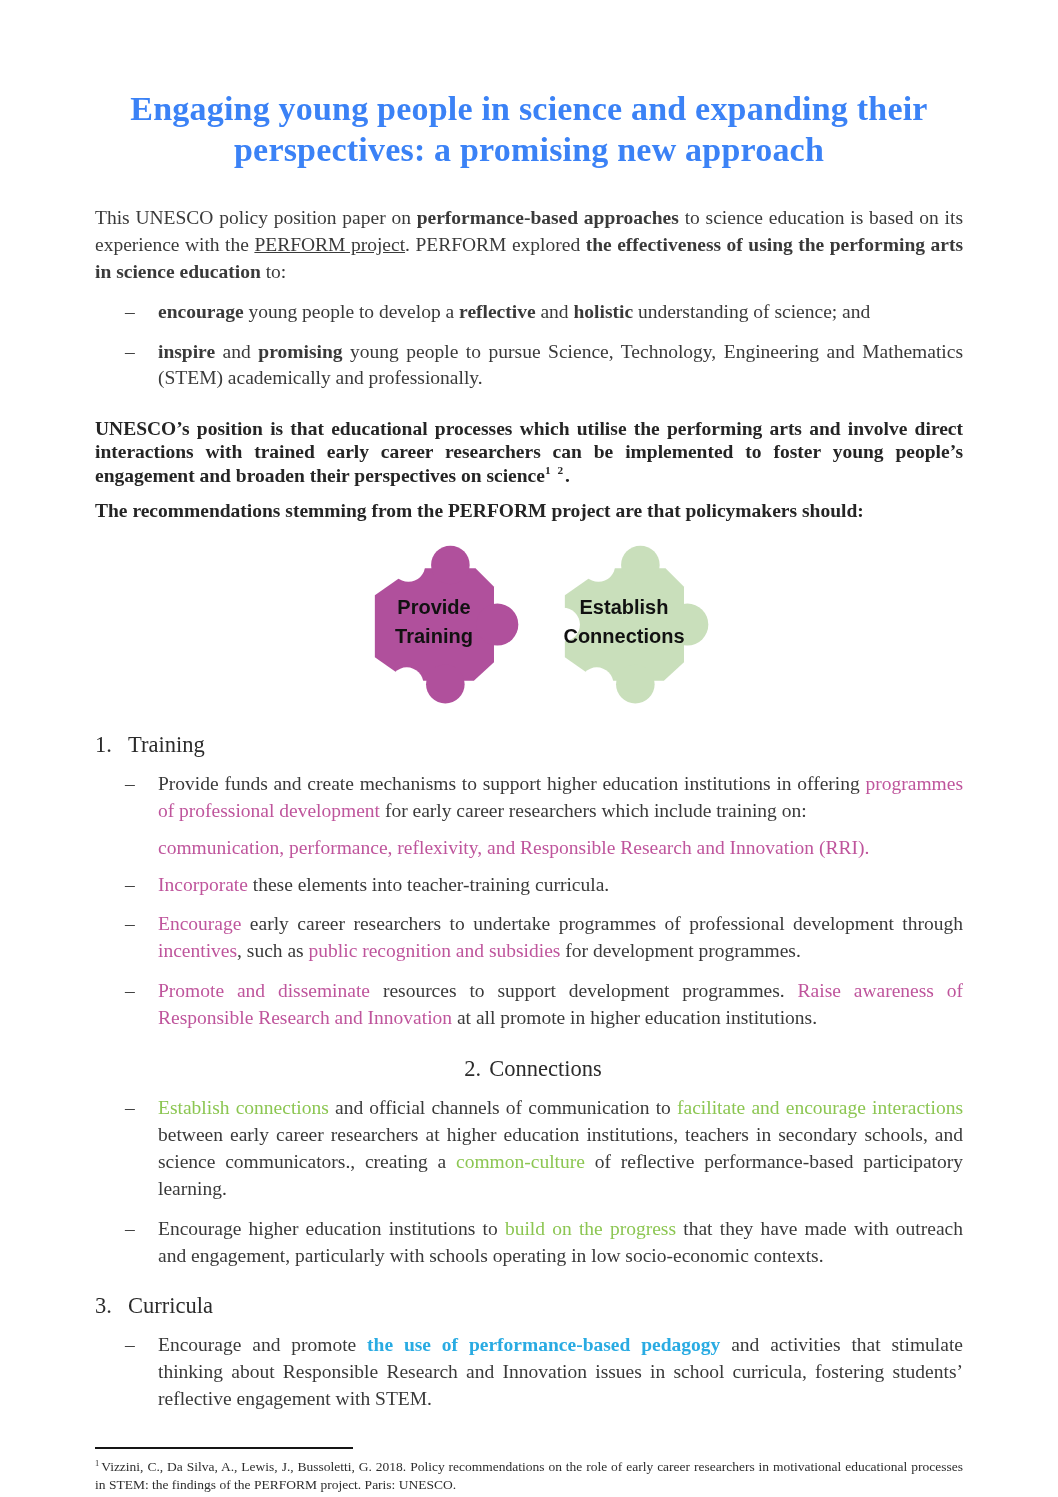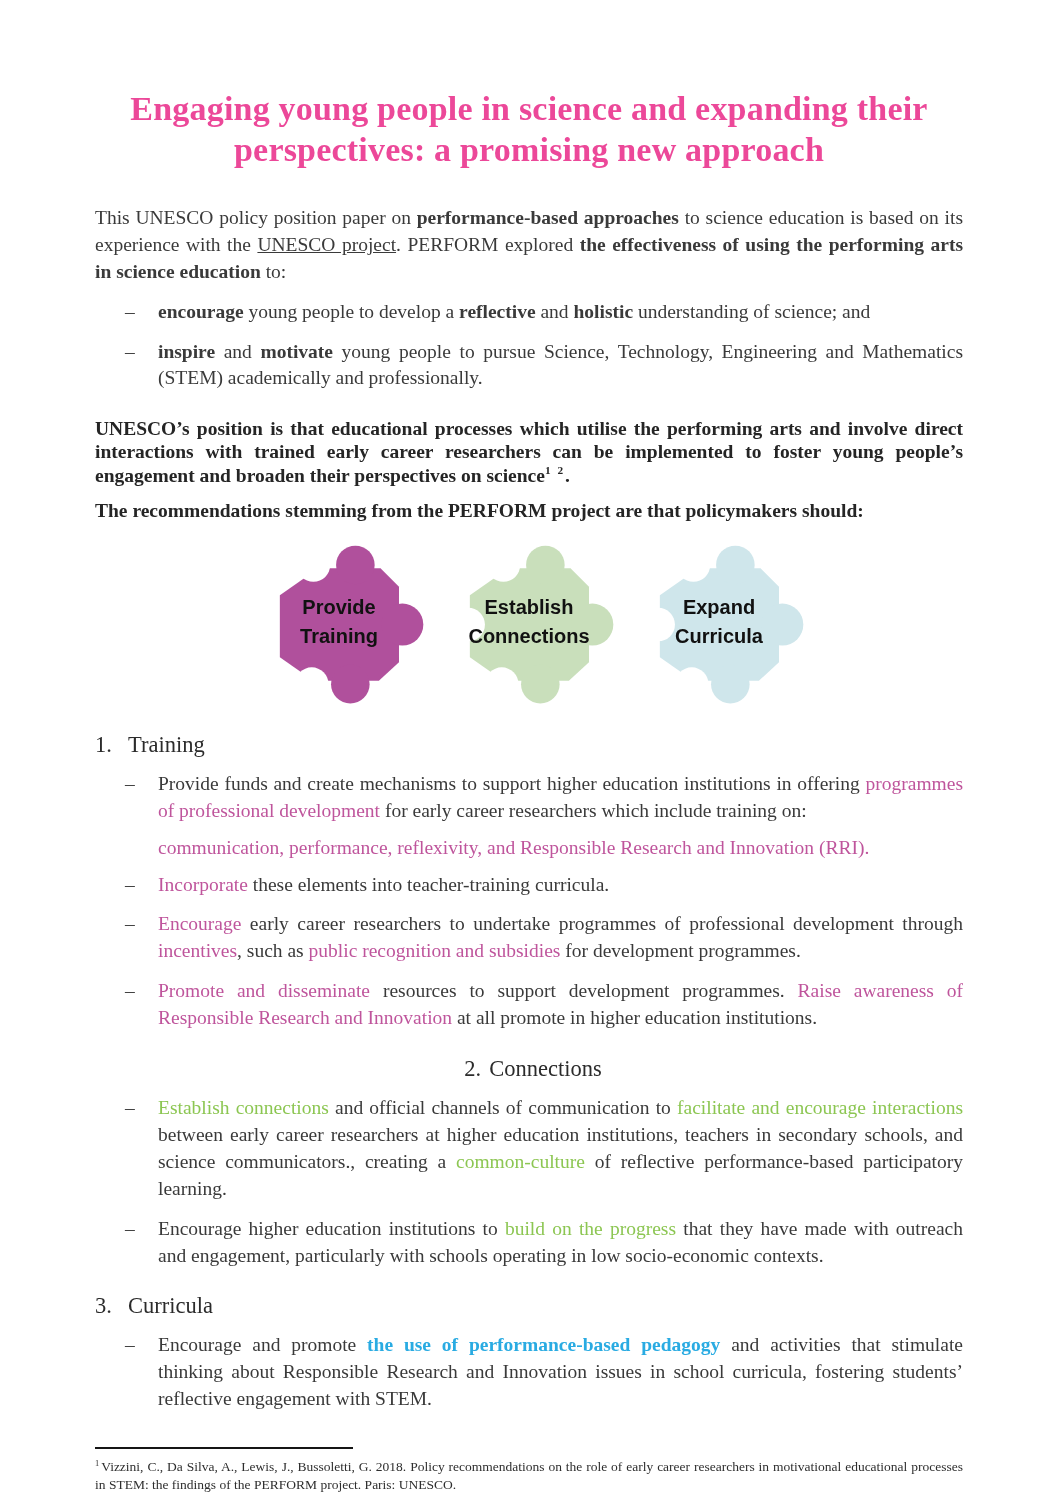--- a/index.html
+++ b/index.html
@@ -8,21 +8,21 @@
     font-family:"Liberation Serif", serif;
     color:#3a3a3a;
     position:relative;
   }
   .page{padding:0 95px;box-sizing:border-box;}
 
   
   h1.doc-title{
     margin:0;padding-top:88px;
     font-size:34px;line-height:1.22;font-weight:600;
-    text-align:center;color:#ec4899;letter-spacing:0.2px;
+    text-align:center;color:#3b82f6;letter-spacing:0.2px;
   }
 
   
   p{margin:0;}
   .intro{margin-top:34px;font-size:19.5px;line-height:1.38;text-align:justify;}
   .position{margin-top:26px;font-size:19.5px;line-height:1.16;font-weight:bold;color:#252525;text-align:justify;}
   .recs{margin-top:13px;font-size:19.5px;font-weight:bold;color:#252525;}
 
   
   ul.dash-list{list-style:none;margin:13px 0 0 0;padding:0 0 0 30px;}
@@ -63,30 +63,30 @@
   .footnote{margin-top:9px;font-size:13.5px;line-height:1.3;color:#2e2e2e;text-align:justify;}
   .footnote sup{font-size:0.62em;vertical-align:super;margin-right:2px;}
 </style>
 </head>
 <body>
 
 <div class="page">
 
   <h1 class="doc-title">Engaging young people in science and expanding their perspectives: a promising new approach</h1>
 
-  <p class="intro"><span>This UNESCO policy position paper on </span><span class="seg-b">performance-based approaches</span><span> to science education is based on its experience with the </span><span class="seg-u">UNESCO project</span><span>. PERFORM explored </span><span class="seg-b">the effectiveness of using the performing arts in science education</span><span> to:</span></p>
+  <p class="intro"><span>This UNESCO policy position paper on </span><span class="seg-b">performance-based approaches</span><span> to science education is based on its experience with the </span><span class="seg-u">PERFORM project</span><span>. PERFORM explored </span><span class="seg-b">the effectiveness of using the performing arts in science education</span><span> to:</span></p>
 
   <ul class="dash-list">
     <li>
       <span class="marker"></span>
       <span class="li-text"><span class="seg-b">encourage</span><span> young people to develop a </span><span class="seg-b">reflective</span><span> and </span><span class="seg-b">holistic</span><span> understanding of science; and</span></span>
     </li>
     <li>
       <span class="marker"></span>
-      <span class="li-text"><span class="seg-b">inspire</span><span> and </span><span class="seg-b">motivate</span><span> young people to pursue Science, Technology, Engineering and Mathematics (STEM) academically and professionally.</span></span>
+      <span class="li-text"><span class="seg-b">inspire</span><span> and </span><span class="seg-b">promising</span><span> young people to pursue Science, Technology, Engineering and Mathematics (STEM) academically and professionally.</span></span>
     </li>
   </ul>
 
   <p class="position"><span>UNESCO’s position is that educational processes which utilise the performing arts and involve direct interactions with trained early career researchers can be implemented to foster young people’s engagement and broaden their perspectives on science</span><span class="seg-sup">1 2</span><span>.</span></p>
 
   <p class="recs">The recommendations stemming from the PERFORM project are that policymakers should:</p>
 
   <div class="puzzle-row">
 
     <div class="puzzle-piece">
@@ -121,39 +121,20 @@
           <circle cx="70" cy="168" r="20"></circle>
           <circle cx="30" cy="97" r="20"></circle>
         </g>
       </svg>
       <div class="puzzle-label">
         <span>Establish</span>
         <span>Connections</span>
       </div>
     </div>
 
-    <div class="puzzle-piece">
-      <svg viewBox="0 0 205 195">
-        <g fill="#cfe6eb">
-          <path d="M32,62 L78,30 L152,30 L174,52 L174,142 L150,164 L72,164 L32,136 Z"></path>
-          <circle cx="122" cy="26" r="23"></circle>
-          <circle cx="178" cy="97" r="25"></circle>
-          <circle cx="116" cy="168" r="23"></circle>
-        </g>
-        <g fill="#ffffff">
-          <circle cx="72" cy="26" r="20"></circle>
-          <circle cx="70" cy="168" r="20"></circle>
-          <circle cx="30" cy="97" r="20"></circle>
-        </g>
-      </svg>
-      <div class="puzzle-label">
-        <span>Expand</span>
-        <span>Curricula</span>
-      </div>
-    </div>
   </div>
 
   <div class="section-heading">
     <span class="sec-num">1.</span><span>Training</span>
   </div>
   <ul class="dash-list">
     <li>
       <span class="marker"></span>
       <span class="li-text"><span> Provide funds and create mechanisms to support higher education institutions in offering </span><span class="seg-pink">programmes of professional development</span><span> for early career researchers which include training on:</span></span>
     </li>

